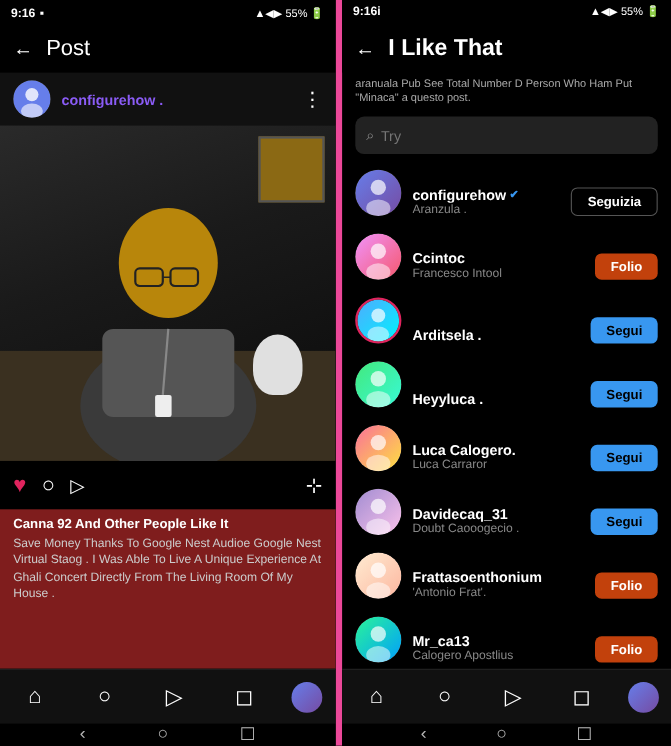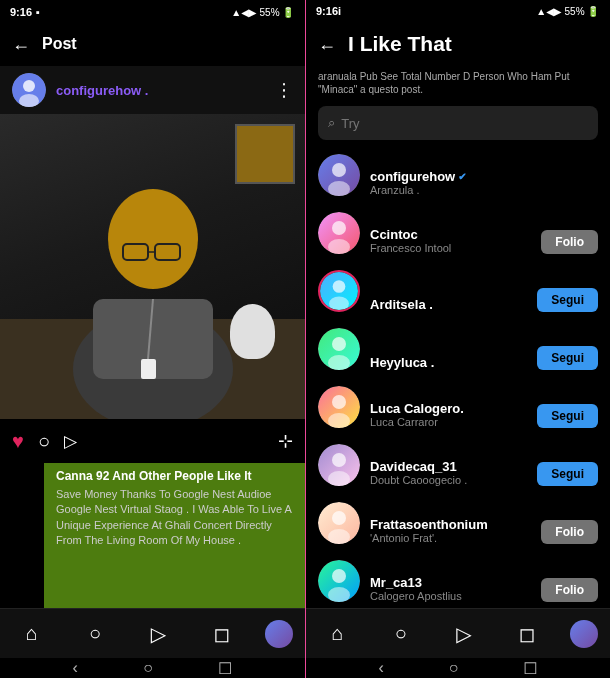--- a/index.html
+++ b/index.html
@@ -34,21 +34,21 @@
     .status-bar-right { color: #fff; font-size: 10px; display: flex; align-items: center; gap: 3px; }
 
     .top-bar {
       display: flex;
       align-items: center;
       padding: 6px 12px;
       background: #000;
       height: 44px;
     }
     .back-arrow { color: #fff; font-size: 18px; margin-right: 12px; cursor: pointer; }
-    .page-title { color: #fff; font-size: 16px; font-weight: 700; }
+    .page-title { color: #fff; font-size: 20px; font-weight: 400; }
 
     .post-header {
       display: flex;
       align-items: center;
       padding: 6px 12px;
       background: #111;
       height: 48px;
     }
     .avatar-small {
       width: 34px;
@@ -104,24 +104,23 @@
       background: #000;
       height: 44px;
     }
     .action-icon { color: #fff; font-size: 20px; margin-right: 14px; cursor: pointer; }
     .action-icon.heart { color: #e0245e; }
     .action-spacer { flex: 1; }
     .bookmark-icon { color: #fff; font-size: 18px; cursor: pointer; }
 
     .post-caption {
       padding: 6px 12px 4px;
-      background: #4d7c0f;
+      background: #7f1d1d;
       flex: 1;
       overflow: hidden;
-      margin-left: 44px;
     }
     .likes-count { color: #fff; font-size: 12px; font-weight: 600; margin-bottom: 4px; }
     .caption-text { color: #ccc; font-size: 11px; line-height: 1.4; }
 
     .bottom-nav {
       display: flex;
       justify-content: space-around;
       align-items: center;
       padding: 6px 0;
       background: #111;
@@ -142,21 +141,21 @@
     }
     .gesture-btn { color: #fff; font-size: 16px; opacity: 0.7; }
 
     
     .right-panel {
       width: 305px;
       height: 678px;
       background: #000;
       display: flex;
       flex-direction: column;
-      border-left: 1px solid #ec4899;
+      border-left: 6px solid #ec4899;
     }
 
     .r-status-bar {
       display: flex;
       justify-content: space-between;
       align-items: center;
       padding: 4px 10px;
       background: #000;
       height: 22px;
     }
@@ -226,21 +225,21 @@
     .like-realname { color: #888; font-size: 11px; white-space: nowrap; overflow: hidden; text-overflow: ellipsis; }
     .follow-btn {
       padding: 5px 14px;
       border-radius: 6px;
       font-size: 12px;
       font-weight: 600;
       cursor: pointer;
       flex-shrink: 0;
       border: none;
     }
-    .follow-btn.following { background: #737373; color: #fff; margin-left: 16px; }
+    .follow-btn.following { background: #c2410c; color: #fff; margin-left: 16px; }
     .follow-btn.follow { background: #3897f0; color: #000000; }
     .follow-btn.outlined { background: transparent; border: 1px solid #555; color: #fff; }
 
     .avatar-gradient {
       width: 100%;
       height: 100%;
       border-radius: 50%;
     }
   </style>
 </head>
@@ -363,20 +362,21 @@
     </linearGradient>
             </defs>
     <circle cx="21" cy="21" r="21" fill="url(#g0)"></circle>
     <circle cx="21" cy="16" r="7" fill="#fff" opacity="0.7"></circle>
     <ellipse cx="21" cy="35" rx="11" ry="8" fill="#fff" opacity="0.5"></ellipse>
   </svg></div>
         <div class="like-info">
           <div class="like-username">configurehow<span class="verified-badge">✔</span></div>
           <div class="like-realname">Aranzula .</div>
         </div>
+        <button class="follow-btn outlined">Seguizia</button>
       </div>
       <div class="like-item">
         <div class="like-avatar"><svg viewBox="0 0 42 42" xmlns="http://www.w3.org/2000/svg" class="avatar-gradient">
     <defs>
               <linearGradient id="g1" x1="0%" y1="0%" x2="100%" y2="100%">
       <stop offset="0%" style="stop-color:#f093fb;stop-opacity:1"></stop>
       <stop offset="100%" style="stop-color:#f5576c;stop-opacity:1"></stop>
     </linearGradient>
             </defs>
     <circle cx="21" cy="21" r="21" fill="url(#g1)"></circle>

